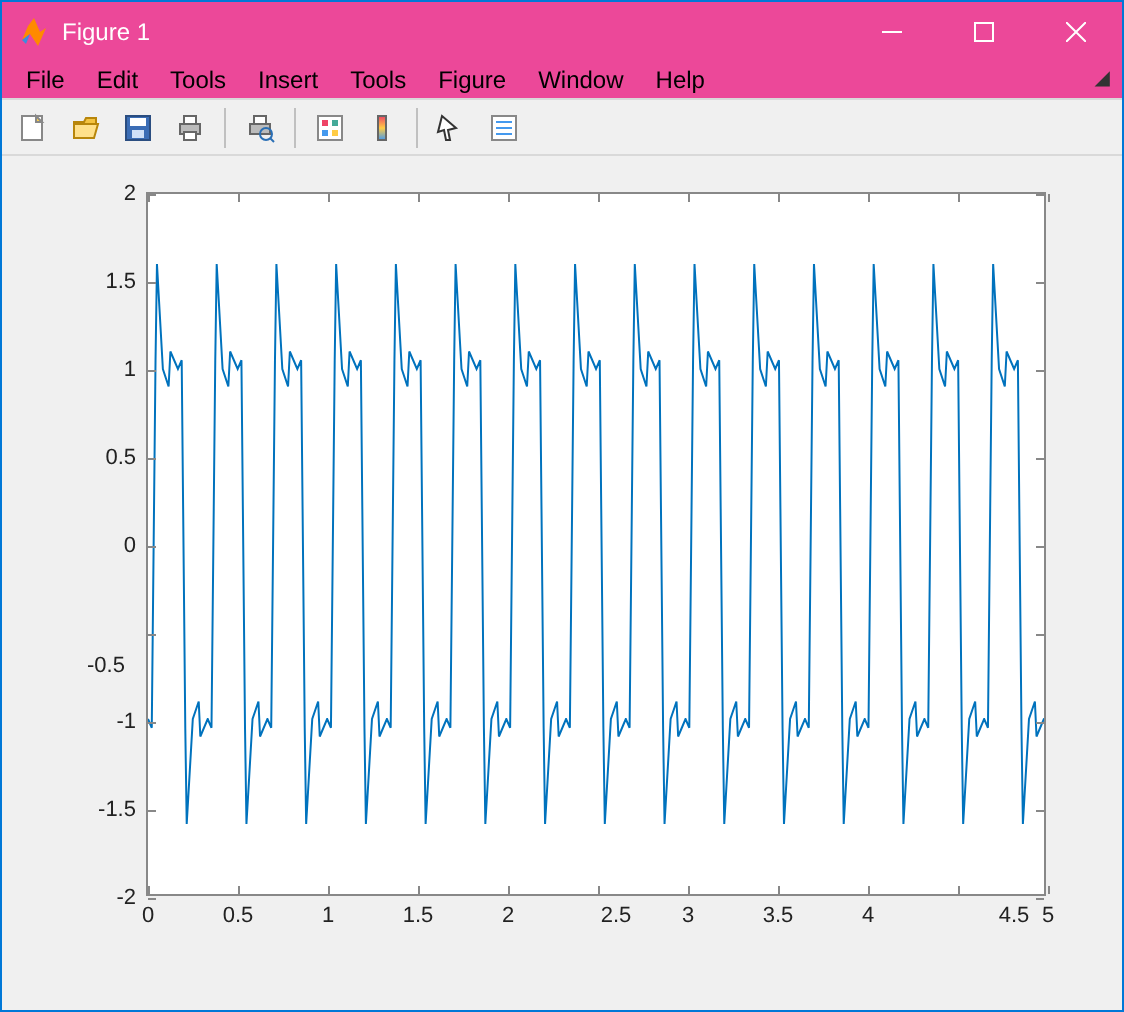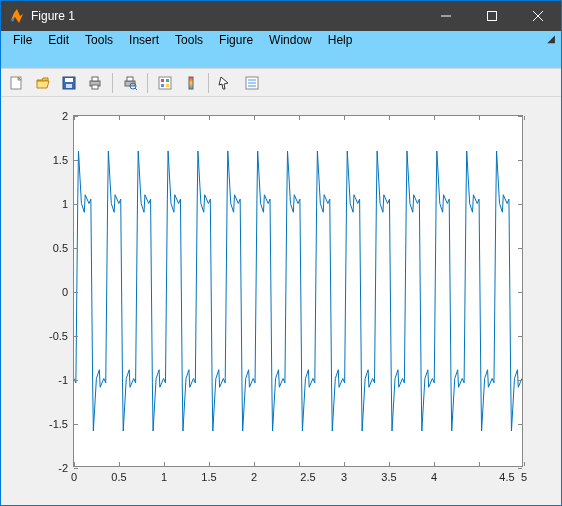--- a/index.html
+++ b/index.html
@@ -1,23 +1,23 @@
 <!DOCTYPE html>
 <html><head>
 <meta charset="utf-8">
 <style>
   * { box-sizing: border-box; margin: 0; padding: 0; }
   body { font-family: "Segoe UI", Tahoma, sans-serif; font-size: 12px; background: #fff; }
   .window { width: 562px; height: 506px; border: 1px solid #0078d7; display: flex; flex-direction: column; background: #f0f0f0; }
-  .titlebar { height: 30px; background: #404040; color: #fff; display: flex; align-items: center; }
+  .titlebar { height: 30px; background: #ec4899; color: #fff; display: flex; align-items: center; }
   .titlebar .app-icon { width: 16px; height: 16px; margin: 0 6px 0 8px; }
   .titlebar .title { flex: 0 0 auto; font-size: 12px; }
   .titlebar .spacer { flex: 1; }
   .winbtn { width: 46px; height: 30px; display: flex; align-items: center; justify-content: center; color: #fff; }
-  .menubar { height: 38px; background: #7dd3fc; display: flex; align-items: flex-start; padding: 0 4px; border-bottom: 1px solid #d9d9d9; position: relative; }
+  .menubar { height: 19px; background: #ec4899; display: flex; align-items: flex-end; padding: 0 4px; border-bottom: 1px solid #d9d9d9; position: relative; }
   .menu-item { padding: 2px 8px; cursor: default; color: #000; }
   .menubar .overflow { position: absolute; right: 6px; top: 2px; font-size: 10px; color: #333; }
   .toolbar { height: 28px; background: #f0f0f0; display: flex; align-items: center; padding: 0 4px; gap: 2px; border-bottom: 1px solid #d9d9d9; }
   .tbtn { width: 24px; height: 24px; display: flex; align-items: center; justify-content: center; border: 1px solid transparent; }
   .tsep { width: 1px; height: 20px; background: #c0c0c0; margin: 0 3px; }
   .plot-area { flex: 1; background: #f0f0f0; position: relative; }
   .axes { position: absolute; background: #fff; border: 1px solid #888; }
   .tick-label { position: absolute; color: #222; font-size: 11px; }
   .ytick { right: 100%; margin-right: 6px; transform: translateY(-50%); text-align: right; width: 30px; }
   .xtick { top: 100%; margin-top: 5px; transform: translateX(-50%); text-align: center; }
@@ -148,21 +148,21 @@
         </svg>
     <div class="tick-label ytick" style="top: 352px;">-2</div>
         <div class="tick-mark" style="left: 0px; top: 352px; width: 4px; height: 1px;"></div>
         <div class="tick-mark" style="right: 0px; top: 352px; width: 4px; height: 1px;"></div>
         <div class="tick-label ytick" style="top: 308px;">-1.5</div>
         <div class="tick-mark" style="left: 0px; top: 308px; width: 4px; height: 1px;"></div>
         <div class="tick-mark" style="right: 0px; top: 308px; width: 4px; height: 1px;"></div>
         <div class="tick-label ytick" style="top: 264px;">-1</div>
         <div class="tick-mark" style="left: 0px; top: 264px; width: 4px; height: 1px;"></div>
         <div class="tick-mark" style="right: 0px; top: 264px; width: 4px; height: 1px;"></div>
-        <div class="tick-label ytick" style="top: 220px;">-0.5</div>
+        <div class="tick-label ytick" style="top: 236px; text-align: center;">-0.5</div>
         <div class="tick-mark" style="left: 0px; top: 220px; width: 4px; height: 1px;"></div>
         <div class="tick-mark" style="right: 0px; top: 220px; width: 4px; height: 1px;"></div>
         <div class="tick-label ytick" style="top: 176px;">0</div>
         <div class="tick-mark" style="left: 0px; top: 176px; width: 4px; height: 1px;"></div>
         <div class="tick-mark" style="right: 0px; top: 176px; width: 4px; height: 1px;"></div>
         <div class="tick-label ytick" style="top: 132px;">0.5</div>
         <div class="tick-mark" style="left: 0px; top: 132px; width: 4px; height: 1px;"></div>
         <div class="tick-mark" style="right: 0px; top: 132px; width: 4px; height: 1px;"></div>
         <div class="tick-label ytick" style="top: 88px;">1</div>
         <div class="tick-mark" style="left: 0px; top: 88px; width: 4px; height: 1px;"></div>

